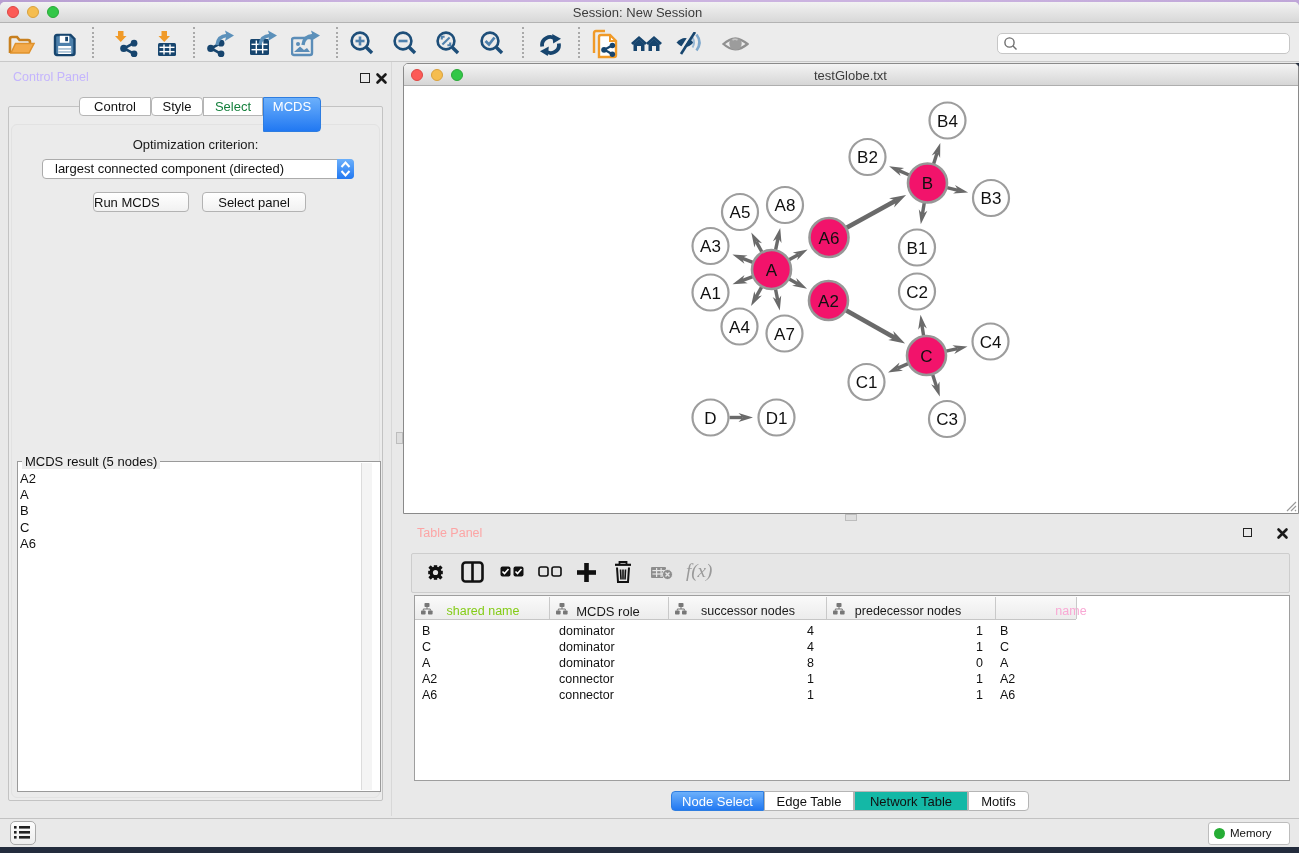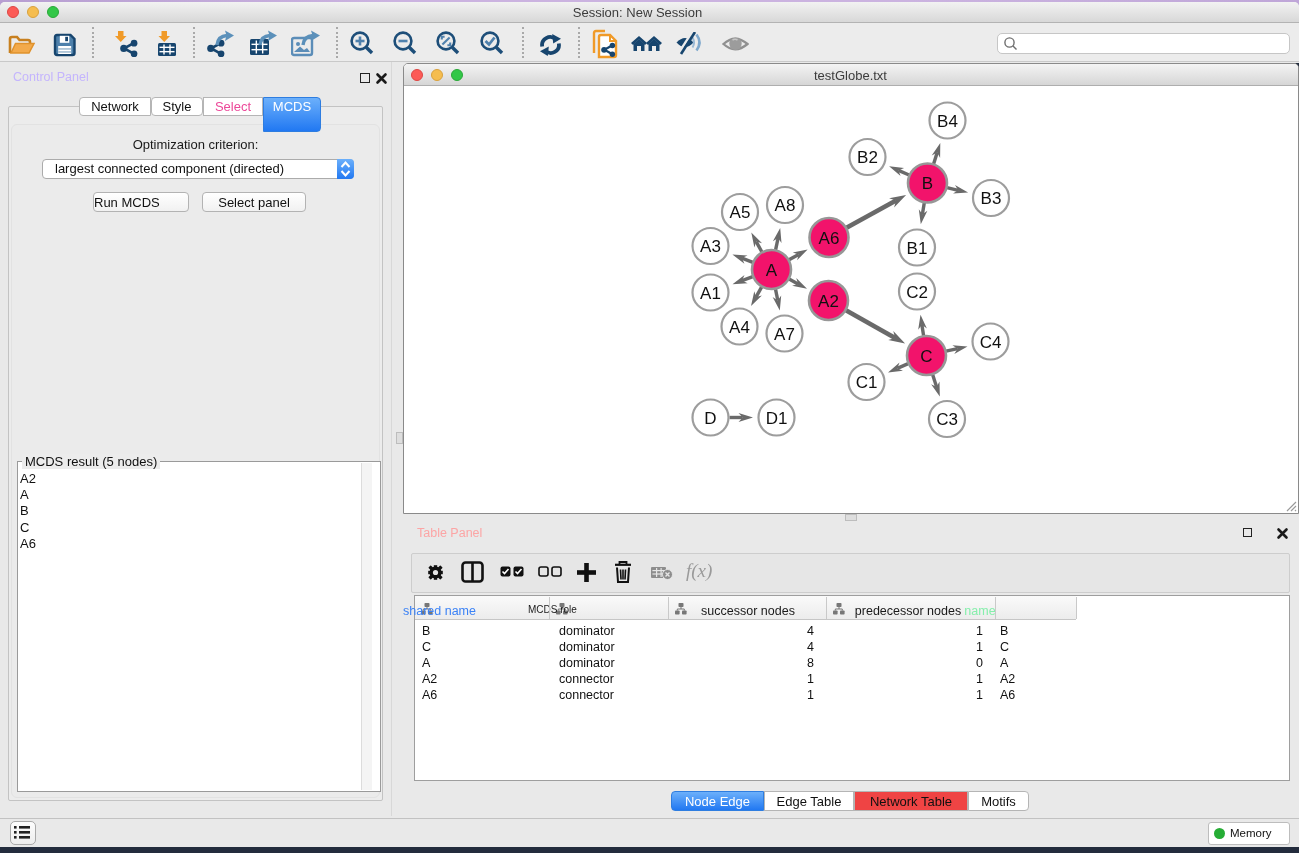--- a/index.html
+++ b/index.html
@@ -152,23 +152,23 @@
 <div class="abs" style="left:522px;top:27px;width:0;height:31px;border-left:2px dotted #a9a9a9"></div>
 <div class="abs" style="left:578px;top:27px;width:0;height:31px;border-left:2px dotted #a9a9a9"></div>
 <div class="abs" style="left:391px;top:62px;width:1px;height:754px;background:#d8d8d8"></div>
 <div class="abs" style="left:13px;top:70px;font-size:12.5px;color:#c4b5fd">Control Panel</div>
 <div class="abs" style="left:360px;top:73px;width:10px;height:10px;border:1.6px solid #222"></div>
 <svg class="abs" style="left:375px;top:72px" width="13" height="13">
     <path d="M2.5 2.5 L10.5 10.5 M10.5 2.5 L2.5 10.5" stroke="#1a1a1a" stroke-width="2.6" stroke-linecap="round"></path>
   </svg>
 <div class="abs" style="left:8px;top:106px;width:375px;height:695px;background:#ececec;border:1px solid #c3c3c3;border-radius:2px"></div>
 <div class="abs" style="left:11px;top:124px;width:369px;height:674px;background:#ebebeb;border:1px solid #e2e2e2;border-radius:6px"></div>
-<div class="abs" style="left:79px;top:97px;width:72px;height:19px;background:#fff;color:#111;border:1px solid #b5b5b5;border-radius:4px 0 0 4px;font-size:13px;text-align:center;line-height:18px">Network</div>
+<div class="abs" style="left:79px;top:97px;width:72px;height:19px;background:#fff;color:#111;border:1px solid #b5b5b5;border-radius:4px 0 0 4px;font-size:13px;text-align:center;line-height:18px">Control</div>
 <div class="abs" style="left:151px;top:97px;width:52px;height:19px;background:#fff;color:#111;border:1px solid #b5b5b5;border-radius:4px;font-size:13px;text-align:center;line-height:18px">Style</div>
-<div class="abs" style="left:203px;top:97px;width:60px;height:19px;background:#fff;color:#ec4899;border:1px solid #b5b5b5;border-radius:0;font-size:13px;text-align:center;line-height:18px">Select</div>
+<div class="abs" style="left:203px;top:97px;width:60px;height:19px;background:#fff;color:#15803d;border:1px solid #b5b5b5;border-radius:0;font-size:13px;text-align:center;line-height:18px">Select</div>
 <div class="abs" style="left:263px;top:97px;width:58px;height:35px;background:linear-gradient(#6cb0fb,#2178f2);color:#fff;border:1px solid #2e7de0;border-radius:0 4px 4px 0;font-size:13px;text-align:center;line-height:18px">MCDS</div>
 <div class="abs" style="left:0;top:137px;width:391px;text-align:center;font-size:13px;color:#1a1a1a">Optimization criterion:</div>
 <div class="abs" style="left:42px;top:159px;width:312px;height:20px;background:#fff;border:1px solid #ababab;border-radius:4px"></div>
 <div class="abs" style="left:55px;top:161px;font-size:13px;color:#111">largest connected component (directed)</div>
 <div class="abs" style="left:337px;top:159px;width:17px;height:20px;background:linear-gradient(#6cb0fb,#2178f2);border-radius:0 4px 4px 0"><svg width="17" height="20">
       <path d="M4.5 8 L8.5 3.5 L12.5 8" fill="none" stroke="#fff" stroke-width="2"></path>
       <path d="M4.5 12 L8.5 16.5 L12.5 12" fill="none" stroke="#fff" stroke-width="2"></path>
     </svg></div>
 <div class="abs" style="left:93px;top:192px;width:96px;height:20px;background:linear-gradient(#fff,#f1f1f1);border:1px solid #b3b3b3;border-radius:4px;font-size:13px;text-align:left;line-height:19px;color:#111">Run MCDS</div>
 <div class="abs" style="left:202px;top:192px;width:104px;height:20px;background:linear-gradient(#fff,#f1f1f1);border:1px solid #b3b3b3;border-radius:4px;font-size:13px;text-align:center;line-height:19px;color:#111">Select panel</div>
@@ -335,49 +335,49 @@
 <div class="abs" style="left:414px;top:595px;width:876px;height:186px;background:#fff;border:1px solid #9e9e9e"></div>
 <div class="abs" style="left:415px;top:596px;width:661px;height:24px;background:linear-gradient(#fafafa,#ececec);border-bottom:1px solid #c6c6c6"></div>
 <svg class="abs" style="left:421px;top:603px" width="12" height="12">
     <g fill="#777">
       <rect x="3.5" y="0" width="5" height="4" rx="0.8"></rect>
       <rect x="0" y="7.5" width="4.6" height="4" rx="0.8"></rect>
       <rect x="7" y="7.5" width="4.6" height="4" rx="0.8"></rect>
     </g>
     <path d="M6 4 L6 6 M2.3 7.5 L2.3 6 L9.3 6 L9.3 7.5" stroke="#777" stroke-width="1" fill="none"></path>
   </svg>
-<div class="abs" style="left:403px;top:604px;width:160px;text-align:left;font-size:12.5px;color:#3b82f6">shared name</div>
+<div class="abs" style="left:403px;top:604px;width:160px;text-align:center;font-size:12.5px;color:#84cc16">shared name</div>
 <svg class="abs" style="left:556px;top:603px" width="12" height="12">
     <g fill="#777">
       <rect x="3.5" y="0" width="5" height="4" rx="0.8"></rect>
       <rect x="0" y="7.5" width="4.6" height="4" rx="0.8"></rect>
       <rect x="7" y="7.5" width="4.6" height="4" rx="0.8"></rect>
     </g>
     <path d="M6 4 L6 6 M2.3 7.5 L2.3 6 L9.3 6 L9.3 7.5" stroke="#777" stroke-width="1" fill="none"></path>
   </svg>
-<div class="abs" style="left:528px;top:604px;width:160px;font-size:10px;color:#1a1a1a">MCDS role</div>
+<div class="abs" style="left:528px;top:604px;width:160px;text-align:center;font-size:13px;color:#1a1a1a">MCDS role</div>
 <svg class="abs" style="left:675px;top:603px" width="12" height="12">
     <g fill="#777">
       <rect x="3.5" y="0" width="5" height="4" rx="0.8"></rect>
       <rect x="0" y="7.5" width="4.6" height="4" rx="0.8"></rect>
       <rect x="7" y="7.5" width="4.6" height="4" rx="0.8"></rect>
     </g>
     <path d="M6 4 L6 6 M2.3 7.5 L2.3 6 L9.3 6 L9.3 7.5" stroke="#777" stroke-width="1" fill="none"></path>
   </svg>
 <div class="abs" style="left:668px;top:604px;width:160px;text-align:center;font-size:12.5px;color:#1a1a1a">successor nodes</div>
 <svg class="abs" style="left:833px;top:603px" width="12" height="12">
     <g fill="#777">
       <rect x="3.5" y="0" width="5" height="4" rx="0.8"></rect>
       <rect x="0" y="7.5" width="4.6" height="4" rx="0.8"></rect>
       <rect x="7" y="7.5" width="4.6" height="4" rx="0.8"></rect>
     </g>
     <path d="M6 4 L6 6 M2.3 7.5 L2.3 6 L9.3 6 L9.3 7.5" stroke="#777" stroke-width="1" fill="none"></path>
   </svg>
 <div class="abs" style="left:828px;top:604px;width:160px;text-align:center;font-size:12.5px;color:#1a1a1a">predecessor nodes</div>
-<div class="abs" style="left:900px;top:604px;width:160px;text-align:center;font-size:12.5px;color:#86efac">name</div>
+<div class="abs" style="left:991px;top:604px;width:160px;text-align:center;font-size:12.5px;color:#f9a8d4">name</div>
 <div class="abs" style="left:549px;top:597px;width:1px;height:22px;background:#c9c9c9"></div>
 <div class="abs" style="left:668px;top:597px;width:1px;height:22px;background:#c9c9c9"></div>
 <div class="abs" style="left:826px;top:597px;width:1px;height:22px;background:#c9c9c9"></div>
 <div class="abs" style="left:995px;top:597px;width:1px;height:22px;background:#c9c9c9"></div>
 <div class="abs" style="left:1076px;top:597px;width:1px;height:22px;background:#c9c9c9"></div>
 <div class="abs" style="left:422px;top:624px;font-size:12.5px;color:#111">B</div>
 <div class="abs" style="left:559px;top:624px;font-size:12.5px;color:#111">dominator</div>
 <div class="abs" style="left:714px;top:624px;width:100px;text-align:right;font-size:12.5px;color:#111">4</div>
 <div class="abs" style="left:883px;top:624px;width:100px;text-align:right;font-size:12.5px;color:#111">1</div>
 <div class="abs" style="left:1000px;top:624px;font-size:12.5px;color:#111">B</div>
@@ -394,23 +394,23 @@
 <div class="abs" style="left:422px;top:672px;font-size:12.5px;color:#111">A2</div>
 <div class="abs" style="left:559px;top:672px;font-size:12.5px;color:#111">connector</div>
 <div class="abs" style="left:714px;top:672px;width:100px;text-align:right;font-size:12.5px;color:#111">1</div>
 <div class="abs" style="left:883px;top:672px;width:100px;text-align:right;font-size:12.5px;color:#111">1</div>
 <div class="abs" style="left:1000px;top:672px;font-size:12.5px;color:#111">A2</div>
 <div class="abs" style="left:422px;top:688px;font-size:12.5px;color:#111">A6</div>
 <div class="abs" style="left:559px;top:688px;font-size:12.5px;color:#111">connector</div>
 <div class="abs" style="left:714px;top:688px;width:100px;text-align:right;font-size:12.5px;color:#111">1</div>
 <div class="abs" style="left:883px;top:688px;width:100px;text-align:right;font-size:12.5px;color:#111">1</div>
 <div class="abs" style="left:1000px;top:688px;font-size:12.5px;color:#111">A6</div>
-<div class="abs" style="left:671px;top:791px;width:93px;height:20px;background:linear-gradient(#6cb0fb,#2178f2);color:#fff;border:1px solid #2e7de0;border-radius:4px 0 0 4px;font-size:13px;text-align:center;line-height:19px">Node Edge</div>
+<div class="abs" style="left:671px;top:791px;width:93px;height:20px;background:linear-gradient(#6cb0fb,#2178f2);color:#fff;border:1px solid #2e7de0;border-radius:4px 0 0 4px;font-size:13px;text-align:center;line-height:19px">Node Select</div>
 <div class="abs" style="left:764px;top:791px;width:90px;height:20px;background:#fff;color:#111;border:1px solid #b5b5b5;border-radius:0;font-size:13px;text-align:center;line-height:19px">Edge Table</div>
-<div class="abs" style="left:854px;top:791px;width:114px;height:20px;background:#ef4444;color:#111;border:1px solid #b5b5b5;border-radius:0;font-size:13px;text-align:center;line-height:19px">Network Table</div>
+<div class="abs" style="left:854px;top:791px;width:114px;height:20px;background:#14b8a6;color:#111;border:1px solid #b5b5b5;border-radius:0;font-size:13px;text-align:center;line-height:19px">Network Table</div>
 <div class="abs" style="left:968px;top:791px;width:61px;height:20px;background:#fff;color:#111;border:1px solid #b5b5b5;border-radius:0 4px 4px 0;font-size:13px;text-align:center;line-height:19px">Motifs</div>
 <div class="abs" style="left:0;top:818px;width:1299px;height:29px;background:#e9e9e9;border-top:1px solid #c2c2c2"></div>
 <div class="abs" style="left:10px;top:821px;width:26px;height:24px;background:linear-gradient(#fdfdfd,#ededed);border:1px solid #a9a9a9;border-radius:5px"></div>
 <svg class="abs" style="left:14px;top:825px" width="16" height="16">
 <rect x="0" y="1" width="2.6" height="2.6" fill="#222"></rect>
     <rect x="5" y="1" width="11" height="2.6" fill="#222"></rect>
 <rect x="0" y="6" width="2.6" height="2.6" fill="#222"></rect>
     <rect x="5" y="6" width="11" height="2.6" fill="#222"></rect>
 <rect x="0" y="11" width="2.6" height="2.6" fill="#222"></rect>
     <rect x="5" y="11" width="11" height="2.6" fill="#222"></rect>

